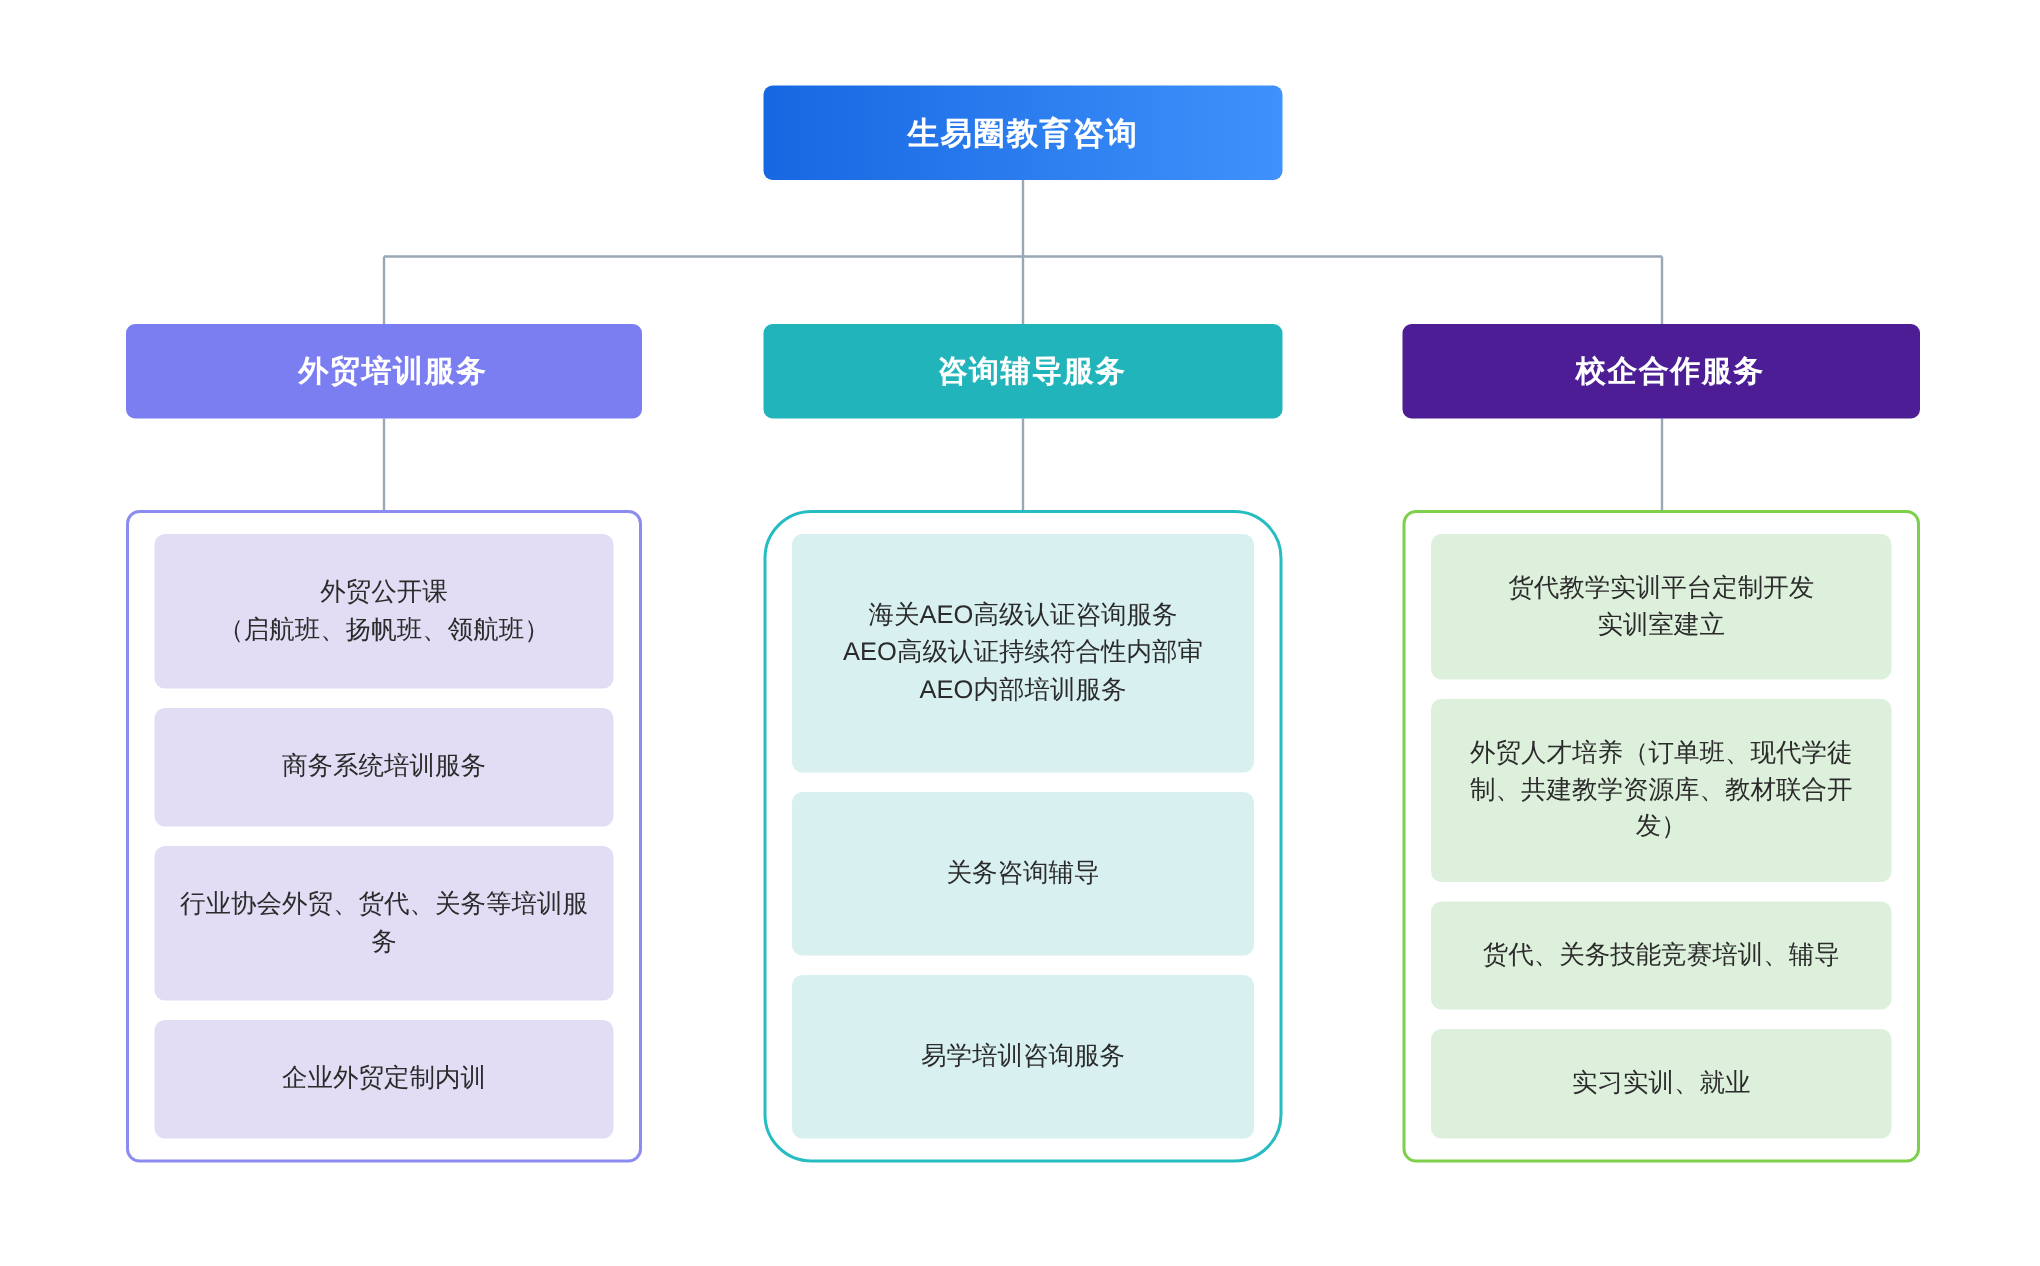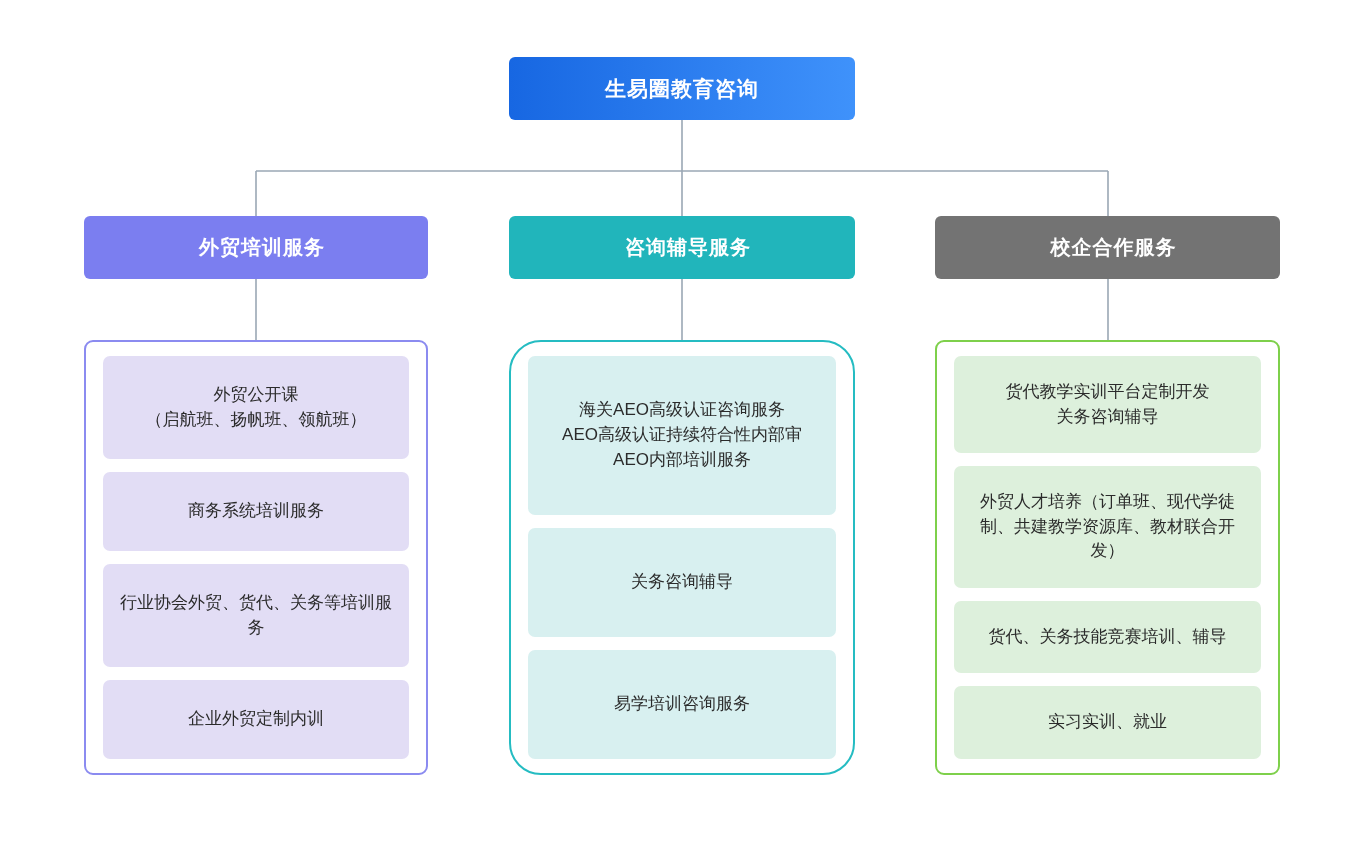--- a/index.html
+++ b/index.html
@@ -112,21 +112,21 @@
   .col-0 .cat-header { background: #7b7ef0; }
   .col-0 .group-box  { border-color: #8b8bf0; }
   .col-0 .item-card  { background: #e2ddf5; }
 
   
   .col-1 .cat-header { background: #21b5bb; }
   .col-1 .group-box  { border-color: #25bcc2; border-radius: 32px; }
   .col-1 .item-card  { background: #d8f0f0; }
 
   
-  .col-2 .cat-header { background: #737373; }
+  .col-2 .cat-header { background: #4c1d95; }
   .col-2 .group-box  { border-color: #7ed04b; }
   .col-2 .item-card  { background: #ddf0dc; }
 </style>
 </head>
 <body>
 
 <div class="chart">
 
   <svg class="connectors" viewBox="0 0 1360 844" width="1360" height="844">
 
@@ -187,21 +187,21 @@
     </div>
   </div>
 
   <div class="column col-2">
     <div class="cat-header">
       <span class="label">校企合作服务</span>
     </div>
     <div class="group-box">
       <div class="item-card">
         <span class="label">货代教学实训平台定制开发
-关务咨询辅导</span>
+实训室建立</span>
       </div>
       <div class="item-card">
         <span class="label">外贸人才培养（订单班、现代学徒制、共建教学资源库、教材联合开发）</span>
       </div>
       <div class="item-card">
         <span class="label">货代、关务技能竞赛培训、辅导</span>
       </div>
       <div class="item-card">
         <span class="label">实习实训、就业</span>
       </div>

